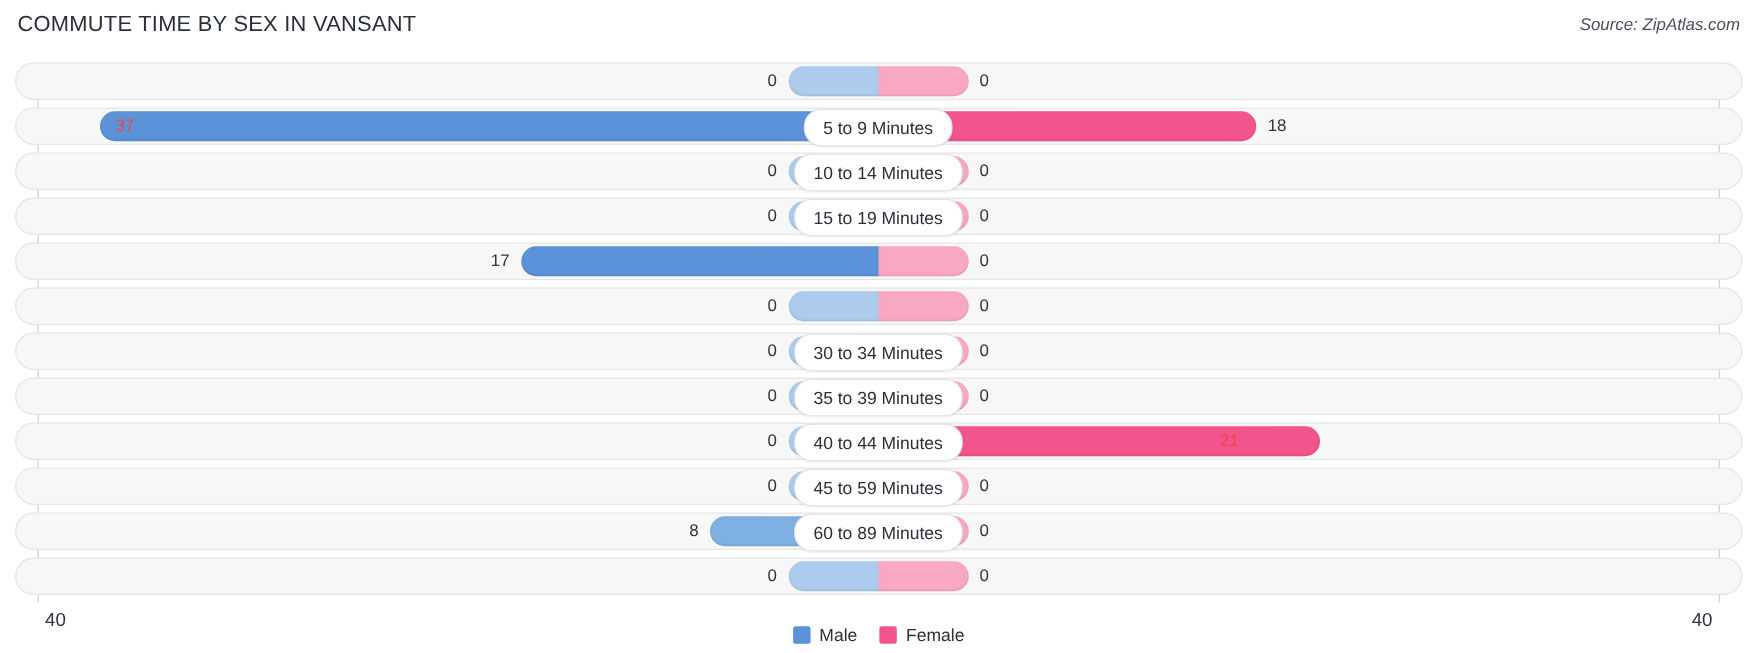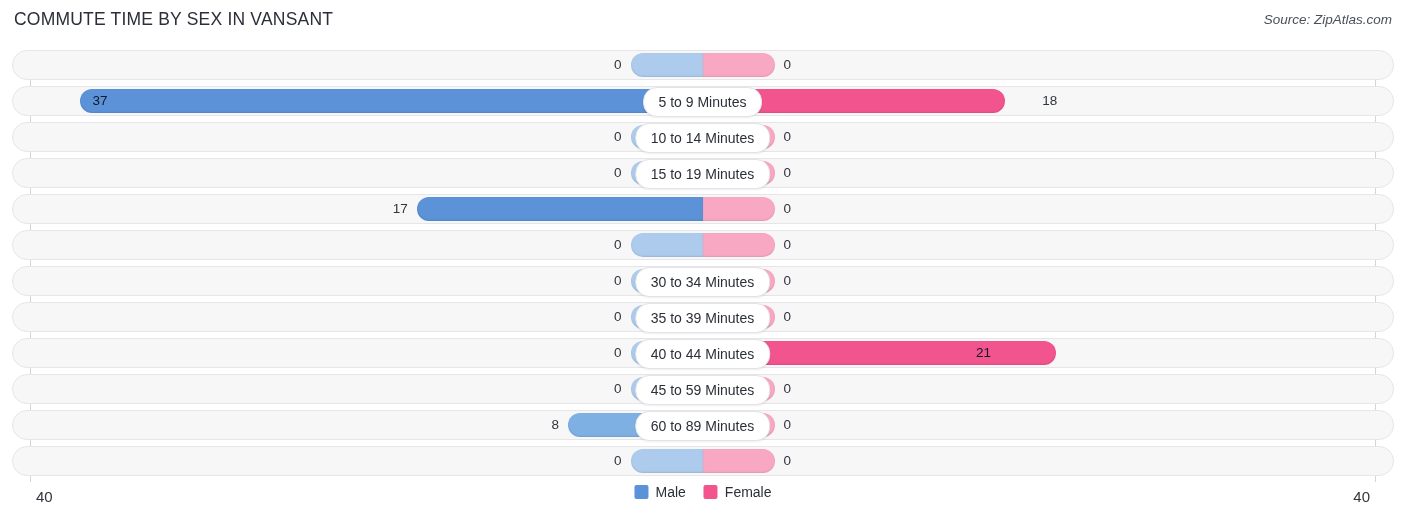--- a/index.html
+++ b/index.html
@@ -125,21 +125,21 @@
   .val {
     position: absolute;
     top: 3px;
     height: 24px;
     line-height: 24px;
     font-size: 13.5px;
     color: #31353d;
     white-space: nowrap;
   }
   .val-inside {
-    color: #0f172a;
+    color: #ef4444;
   }
 
   
   .center-label {
     position: absolute;
     top: 1px;
     left: 50%;
     transform: translateX(-50%);
     height: 28px;
     line-height: 28px;
@@ -168,21 +168,21 @@
     font-size: 15px;
     color: #31353d;
   }
   .axis-tick.left  { left: 36px; }
   .axis-tick.right { right: 36px; }
 
   .legend {
     position: absolute;
     left: 50%;
     transform: translateX(-50%);
-    top: 0;
+    top: 16px;
     display: flex;
     align-items: center;
     gap: 18px;
   }
   .legend-item {
     display: flex;
     align-items: center;
     gap: 7px;
   }
   .legend-swatch {
@@ -224,21 +224,21 @@
       <div class="row">
         <div class="track"></div>
         <div class="track-inner">
           <div class="half half-left">
             <div class="bar bar-left cap" style="width: 622.062px; background: rgb(91, 146, 216);"></div>
           </div>
           <div class="val val-inside" style="left: 62.4375px;">37</div>
           <div class="half half-right">
             <div class="bar bar-right cap" style="width: 302.625px; background: rgb(242, 84, 141);"></div>
           </div>
-          <div class="val" style="left: 984.125px; margin-left: 28px;">18</div>
+          <div class="val" style="left: 984.125px;">18</div>
           <div class="center-label">5 to 9 Minutes</div>
         </div>
       </div>
       <div class="row">
         <div class="track"></div>
         <div class="track-inner">
           <div class="half half-left">
             <div class="bar bar-left cap" style="width: 72px; background: rgb(173, 203, 236);"></div>
           </div>
           <div class="val" style="right: 753.5px;">0</div>

